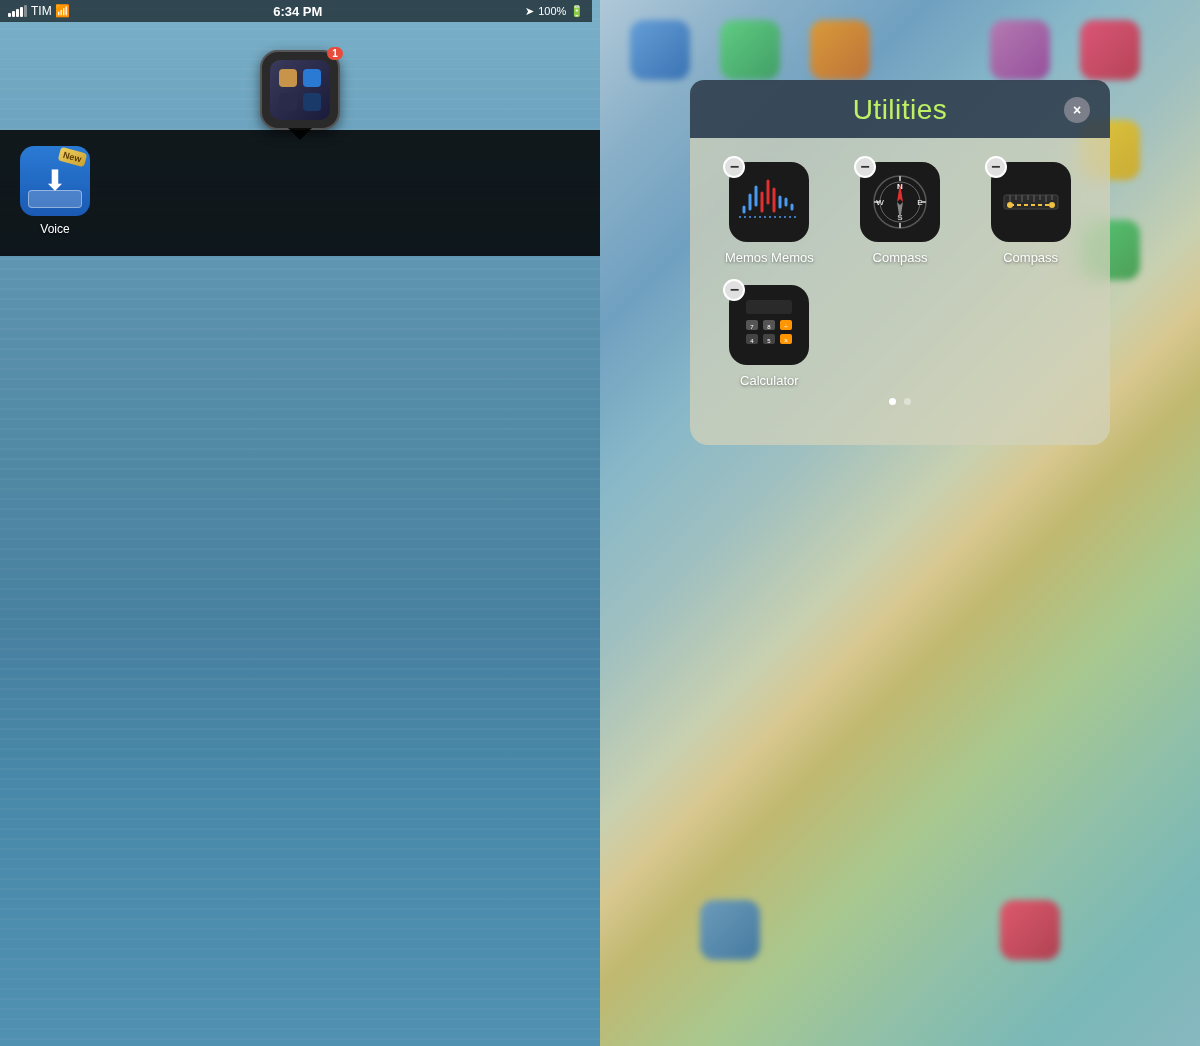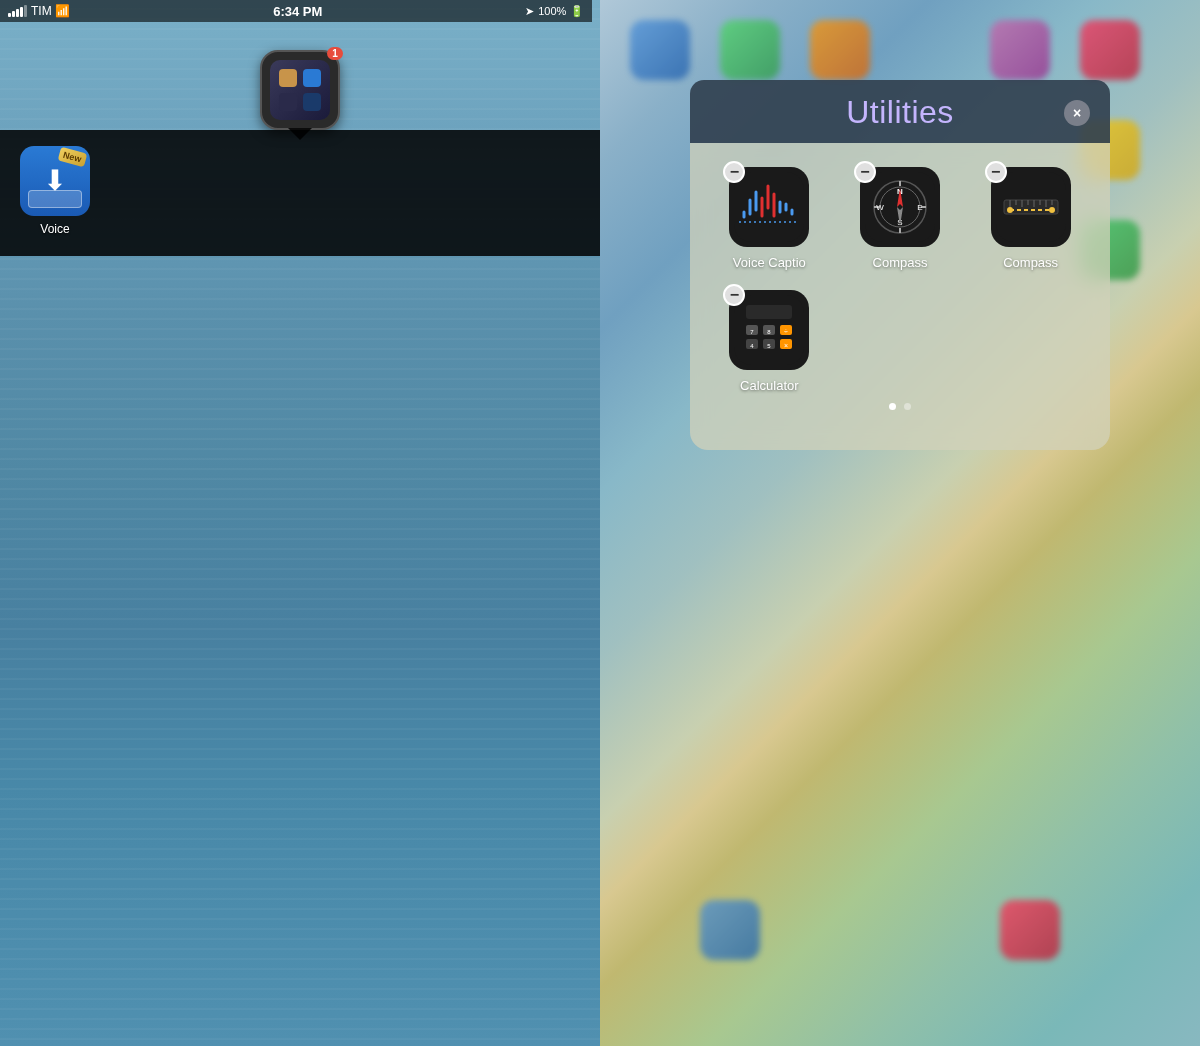--- a/index.html
+++ b/index.html
@@ -303,22 +303,22 @@
     .utilities-header {
       background: rgba(50, 65, 80, 0.92);
       border-radius: 14px 14px 0 0;
       padding: 14px 20px 12px;
       display: flex;
       align-items: center;
       justify-content: space-between;
     }
 
     .utilities-title {
-      color: #c4b5fd;
-      font-size: 32px;
+      color: #bef264;
+      font-size: 28px;
       font-weight: 300;
       letter-spacing: 0.5px;
       flex: 1;
       text-align: center;
     }
 
     .close-button {
       width: 26px;
       height: 26px;
       border-radius: 50%;
@@ -543,21 +543,21 @@
                 <line x1="34" y1="36" x2="34" y2="14" stroke="#e03030" stroke-width="3" stroke-linecap="round"></line>
                 <line x1="40" y1="44" x2="40" y2="22" stroke="#e03030" stroke-width="3" stroke-linecap="round"></line>
                 <line x1="46" y1="40" x2="46" y2="30" stroke="#4a9af0" stroke-width="3" stroke-linecap="round"></line>
                 <line x1="52" y1="38" x2="52" y2="32" stroke="#4a9af0" stroke-width="3" stroke-linecap="round"></line>
                 <line x1="58" y1="42" x2="58" y2="38" stroke="#4a9af0" stroke-width="3" stroke-linecap="round"></line>
 
                 <line x1="5" y1="50" x2="65" y2="50" stroke="#4a9af0" stroke-width="1.5" stroke-dasharray="2,3"></line>
               </svg>
             </div>
           </div>
-          <span class="util-label">Voice Captio</span>
+          <span class="util-label">Memos Memos</span>
         </div>
 
         <div class="util-item">
           <div style="position:relative;">
             <div class="delete-badge"></div>
             <div class="util-icon compass-icon">
               <svg width="70" height="70" viewBox="0 0 70 70">
                 <rect width="70" height="70" rx="18" fill="#1a1a1a"></rect>
 
                 <circle cx="35" cy="35" r="26" fill="none" stroke="#555" stroke-width="1.5"></circle>

